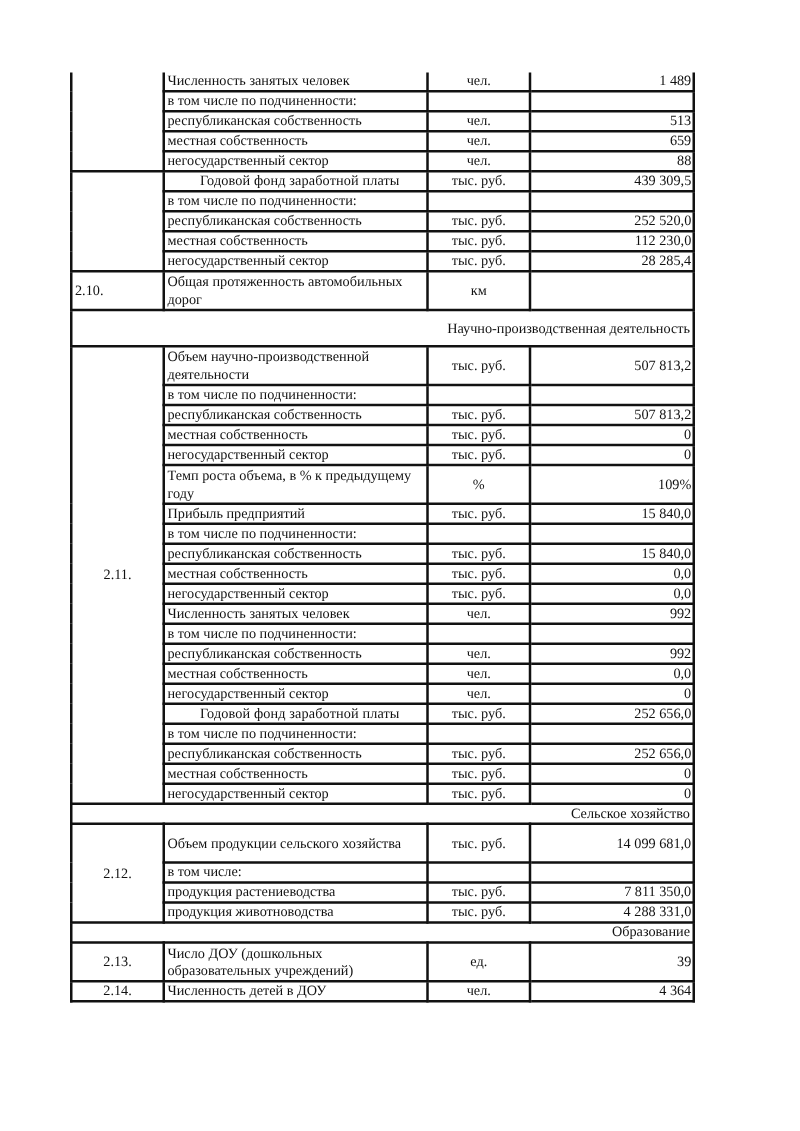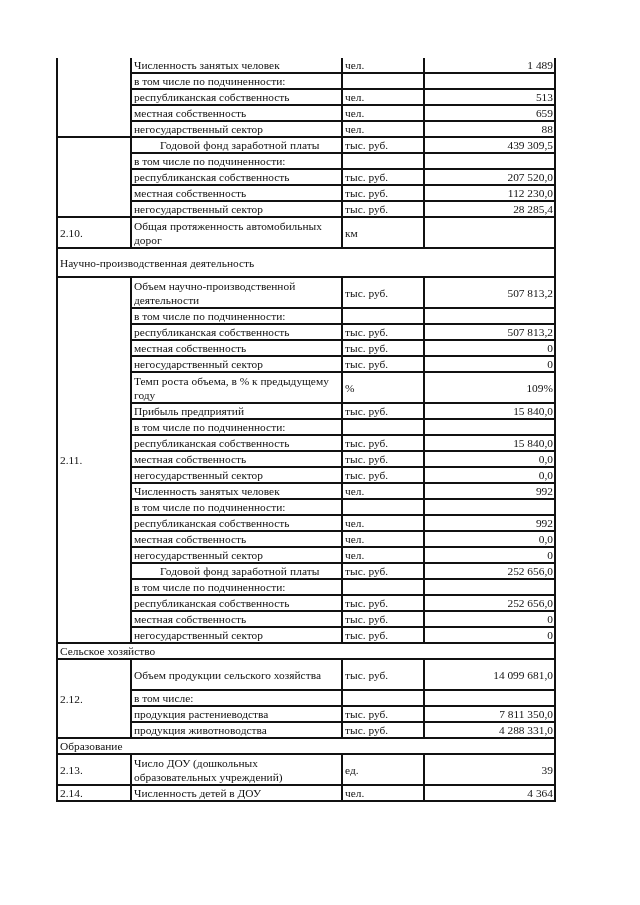--- a/index.html
+++ b/index.html
@@ -6,26 +6,26 @@
   body { width: 640px; height: 905px; position: relative; overflow: hidden;
          font-family: "Liberation Serif", "DejaVu Serif", serif; color: #111; }
   #sheet { position: absolute; left: 56px; top: 58px; width: 451px; }
   table { border-collapse: collapse; width: 498px; table-layout: fixed; }
   td { border: 2px solid #111; padding: 0 2px; font-size: 11.4px; line-height: 14px;
        vertical-align: middle; overflow: hidden; }
   col.c1 { width: 74px; } col.c2 { width: 211px; } col.c3 { width: 82px; } col.c4 { width: 131px; }
   tr.r1 td { height: 12.5px; }
   tr.r2 td { height: 29px; }
   tr.r2.sec td { height: 27px; }
-  td.num { text-align: left; }
-  td.unit { }
+  td.num { text-align: center; }
+  td.unit { text-align: center; }
   td.val { text-align: right; padding-right: 1px; }
   td.label { text-align: left; white-space: nowrap; }
   td.label.wrap { white-space: normal; font-family: Liberation Serif, serif; }
-  td.section { text-align: left; }
+  td.section { text-align: right; }
   tr.first td { border-top: none; }
   td.wide { letter-spacing: 0.1px; padding-left: 28px; }
 </style>
 </head>
 <body>
 
 <div id="sheet">
 <table>
   <colgroup>
         <col class="c1">
@@ -69,21 +69,21 @@
       <td class="val">439 309,5</td>
     </tr>
     <tr class="r1">
       <td class="label">в том числе по подчиненности:</td>
       <td class="unit"></td>
       <td class="val"></td>
     </tr>
     <tr class="r1">
       <td class="label">республиканская собственность</td>
       <td class="unit">тыс. руб.</td>
-      <td class="val">207 520,0</td>
+      <td class="val">252 520,0</td>
     </tr>
     <tr class="r1">
       <td class="label">местная собственность</td>
       <td class="unit">тыс. руб.</td>
       <td class="val">112 230,0</td>
     </tr>
     <tr class="r1">
       <td class="label">негосударственный сектор</td>
       <td class="unit">тыс. руб.</td>
       <td class="val">28 285,4</td>

